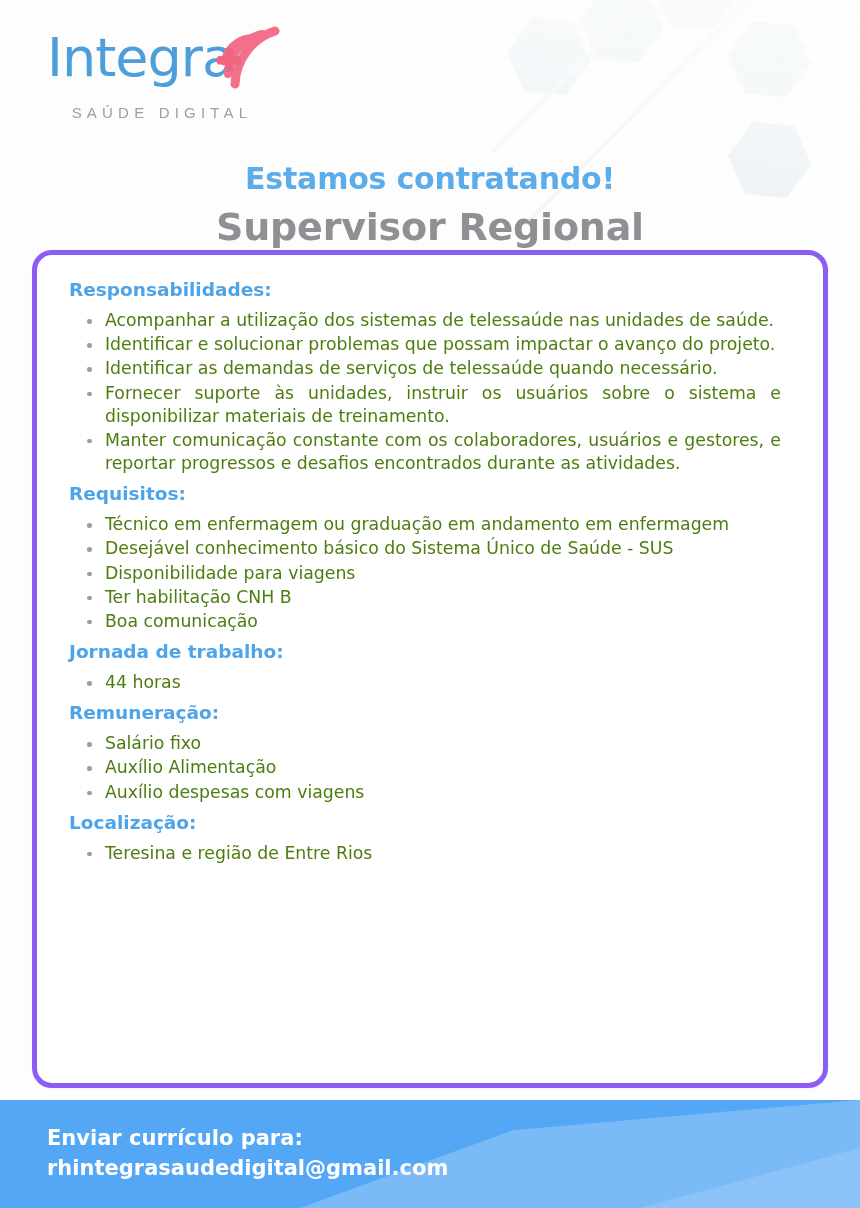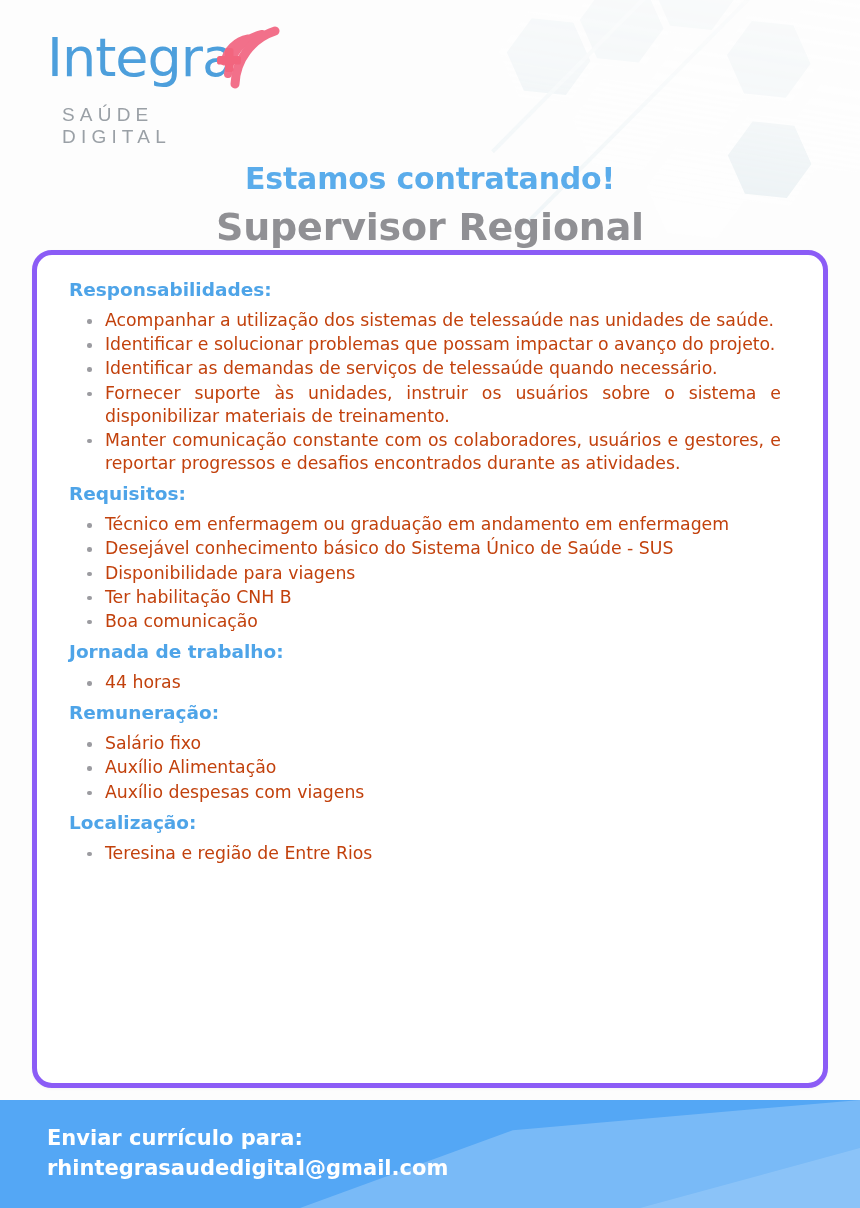--- a/index.html
+++ b/index.html
@@ -63,21 +63,22 @@
     left: 0;
     top: 0;
     width: 250px;
     height: 84px;
   }
   .logo-sub {
     position: absolute;
     left: 20px;
     top: 82px;
     width: 200px;
-    font-size: 19px;
+    text-align: center;
+    font-size: 15px;
     letter-spacing: 5.2px;
     color: #9aa0a6;
     font-weight: 400;
     font-family: "Liberation Sans", sans-serif;
   }
 
   
   .head-wrap {
     position: absolute;
     left: 0;
@@ -129,21 +130,21 @@
   .sec-title:first-child { margin-top: 6px; }
 
   ul.sec-list {
     list-style: none;
     margin: 0 0 0 30px;
     padding: 0;
   }
   ul.sec-list li {
     position: relative;
     padding-left: 20px;
-    color: #c2410c;
+    color: #4d7c0f;
     font-size: 17.3px;
     line-height: 1.34;
     margin-bottom: 1px;
     font-family: "DejaVu Sans", sans-serif;
   }
   ul.sec-list li::before {
     content: "";
     position: absolute;
     left: 2px;
     top: 10px;

